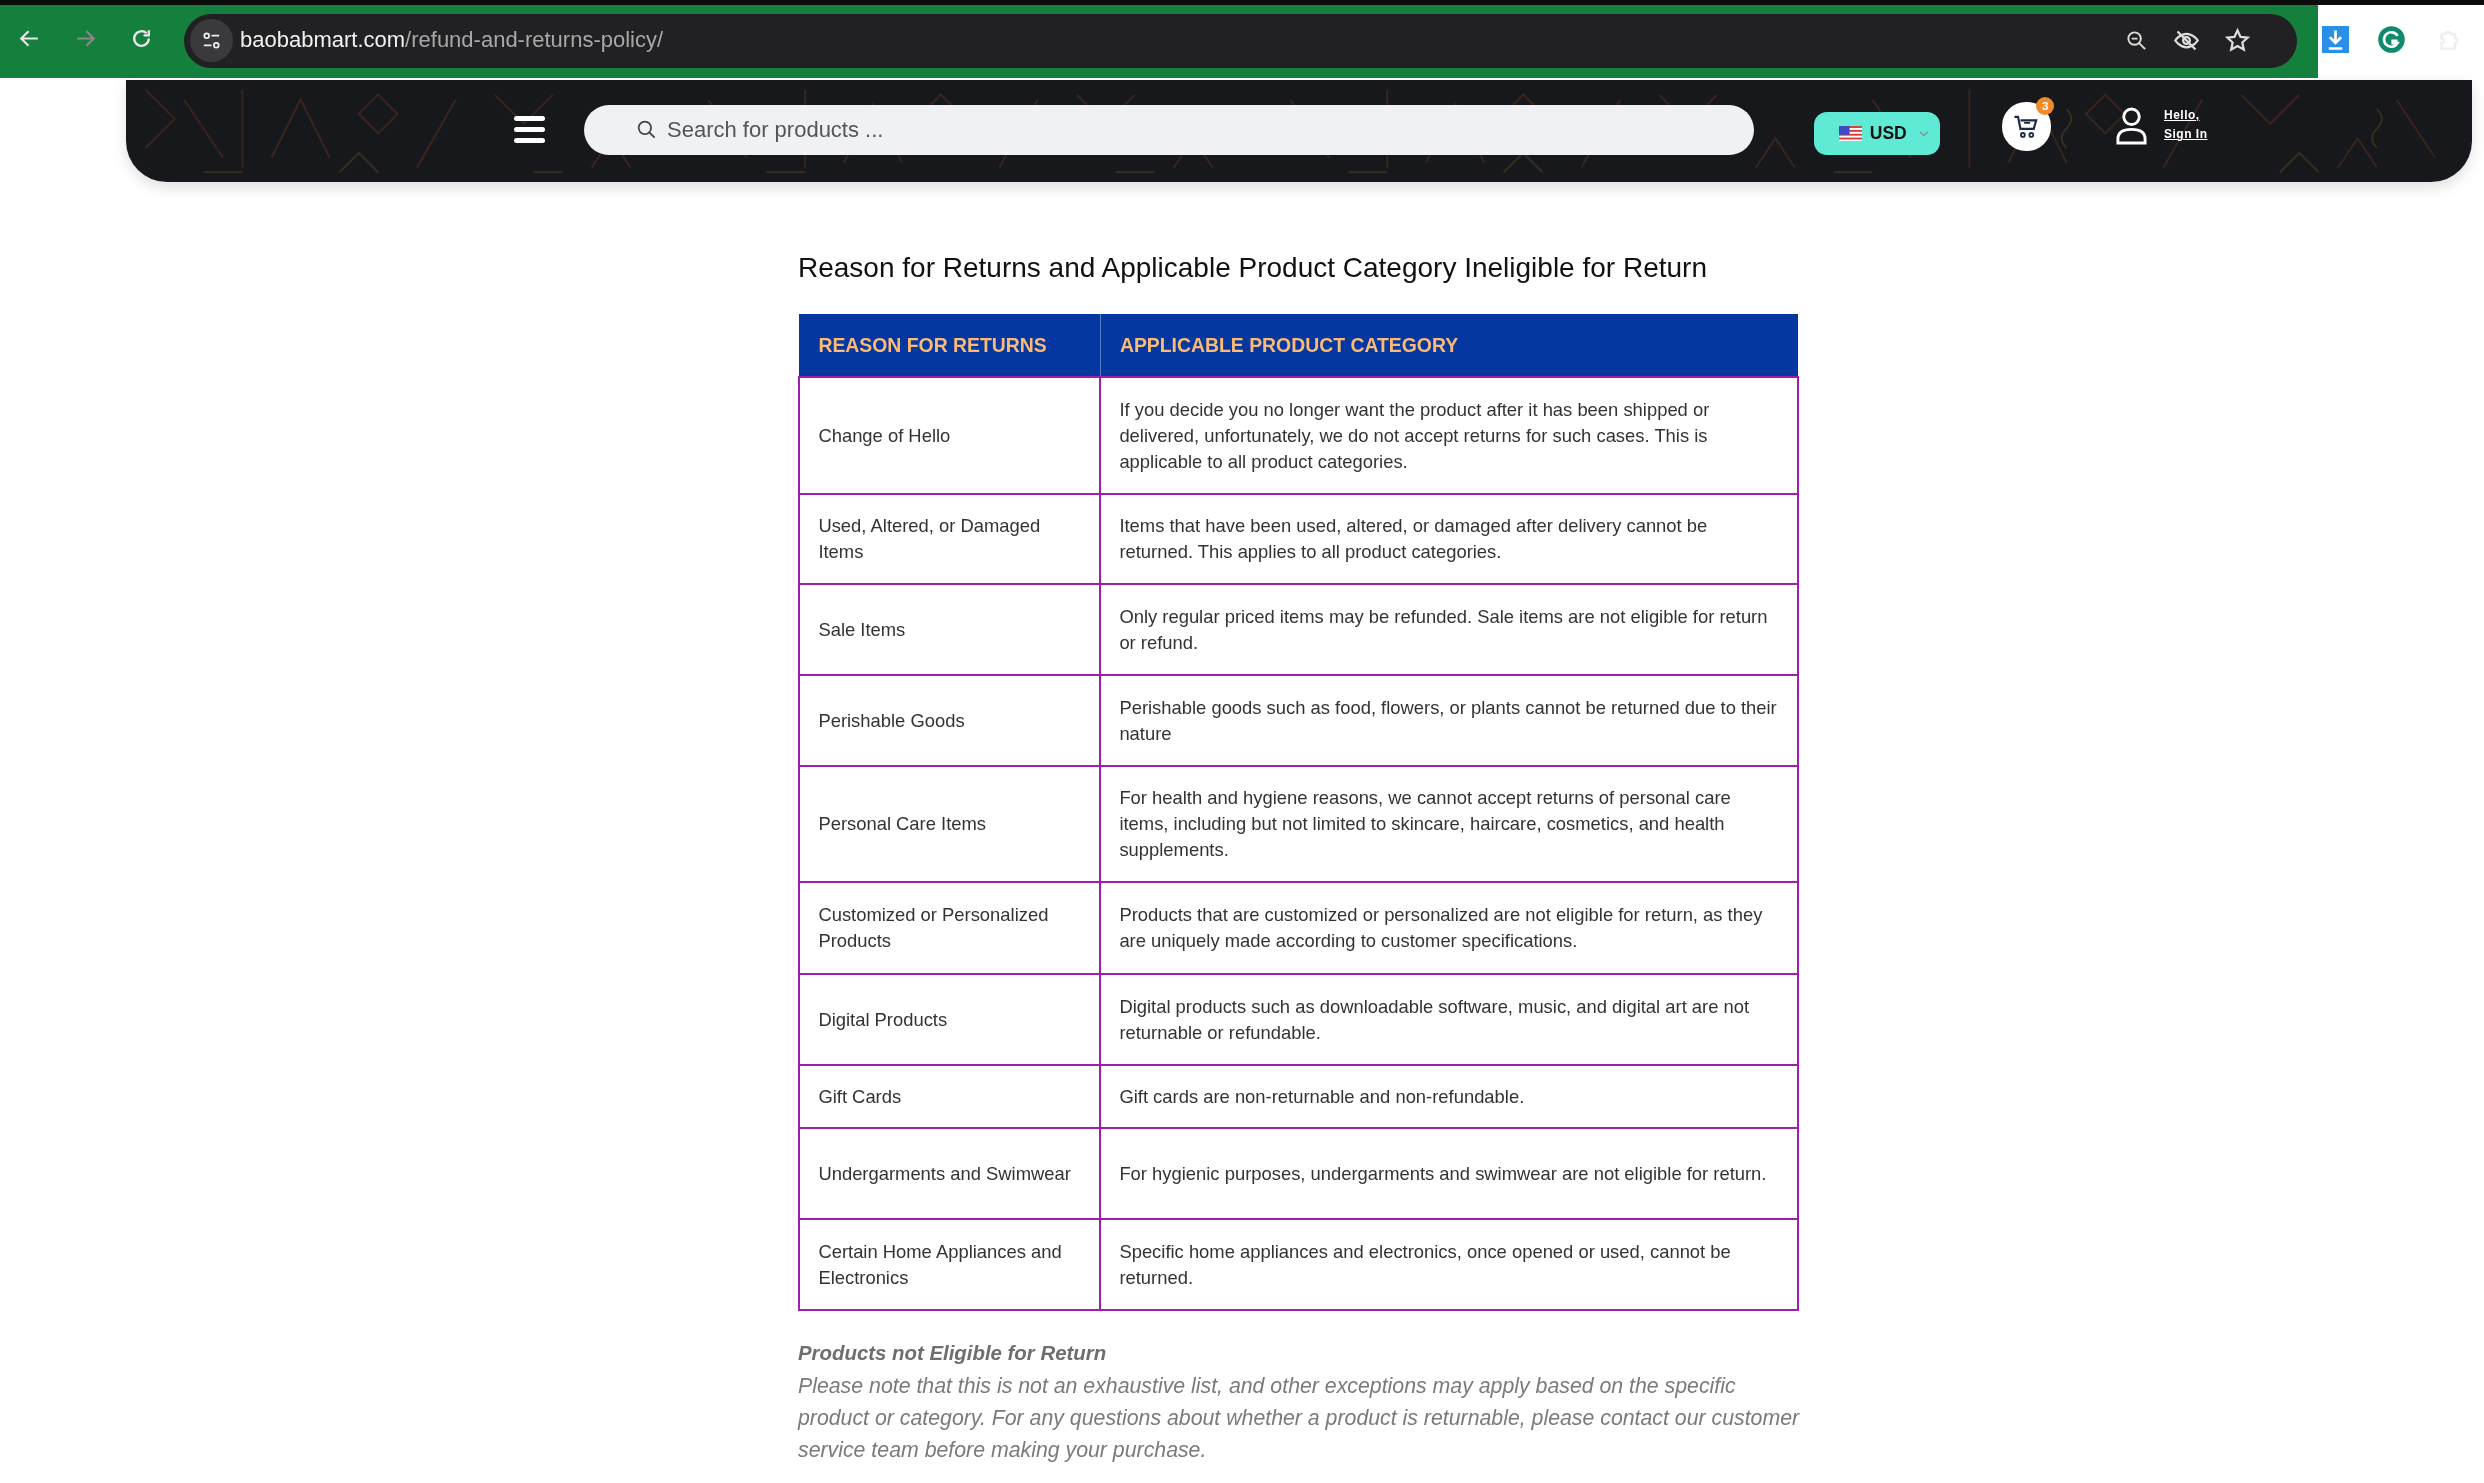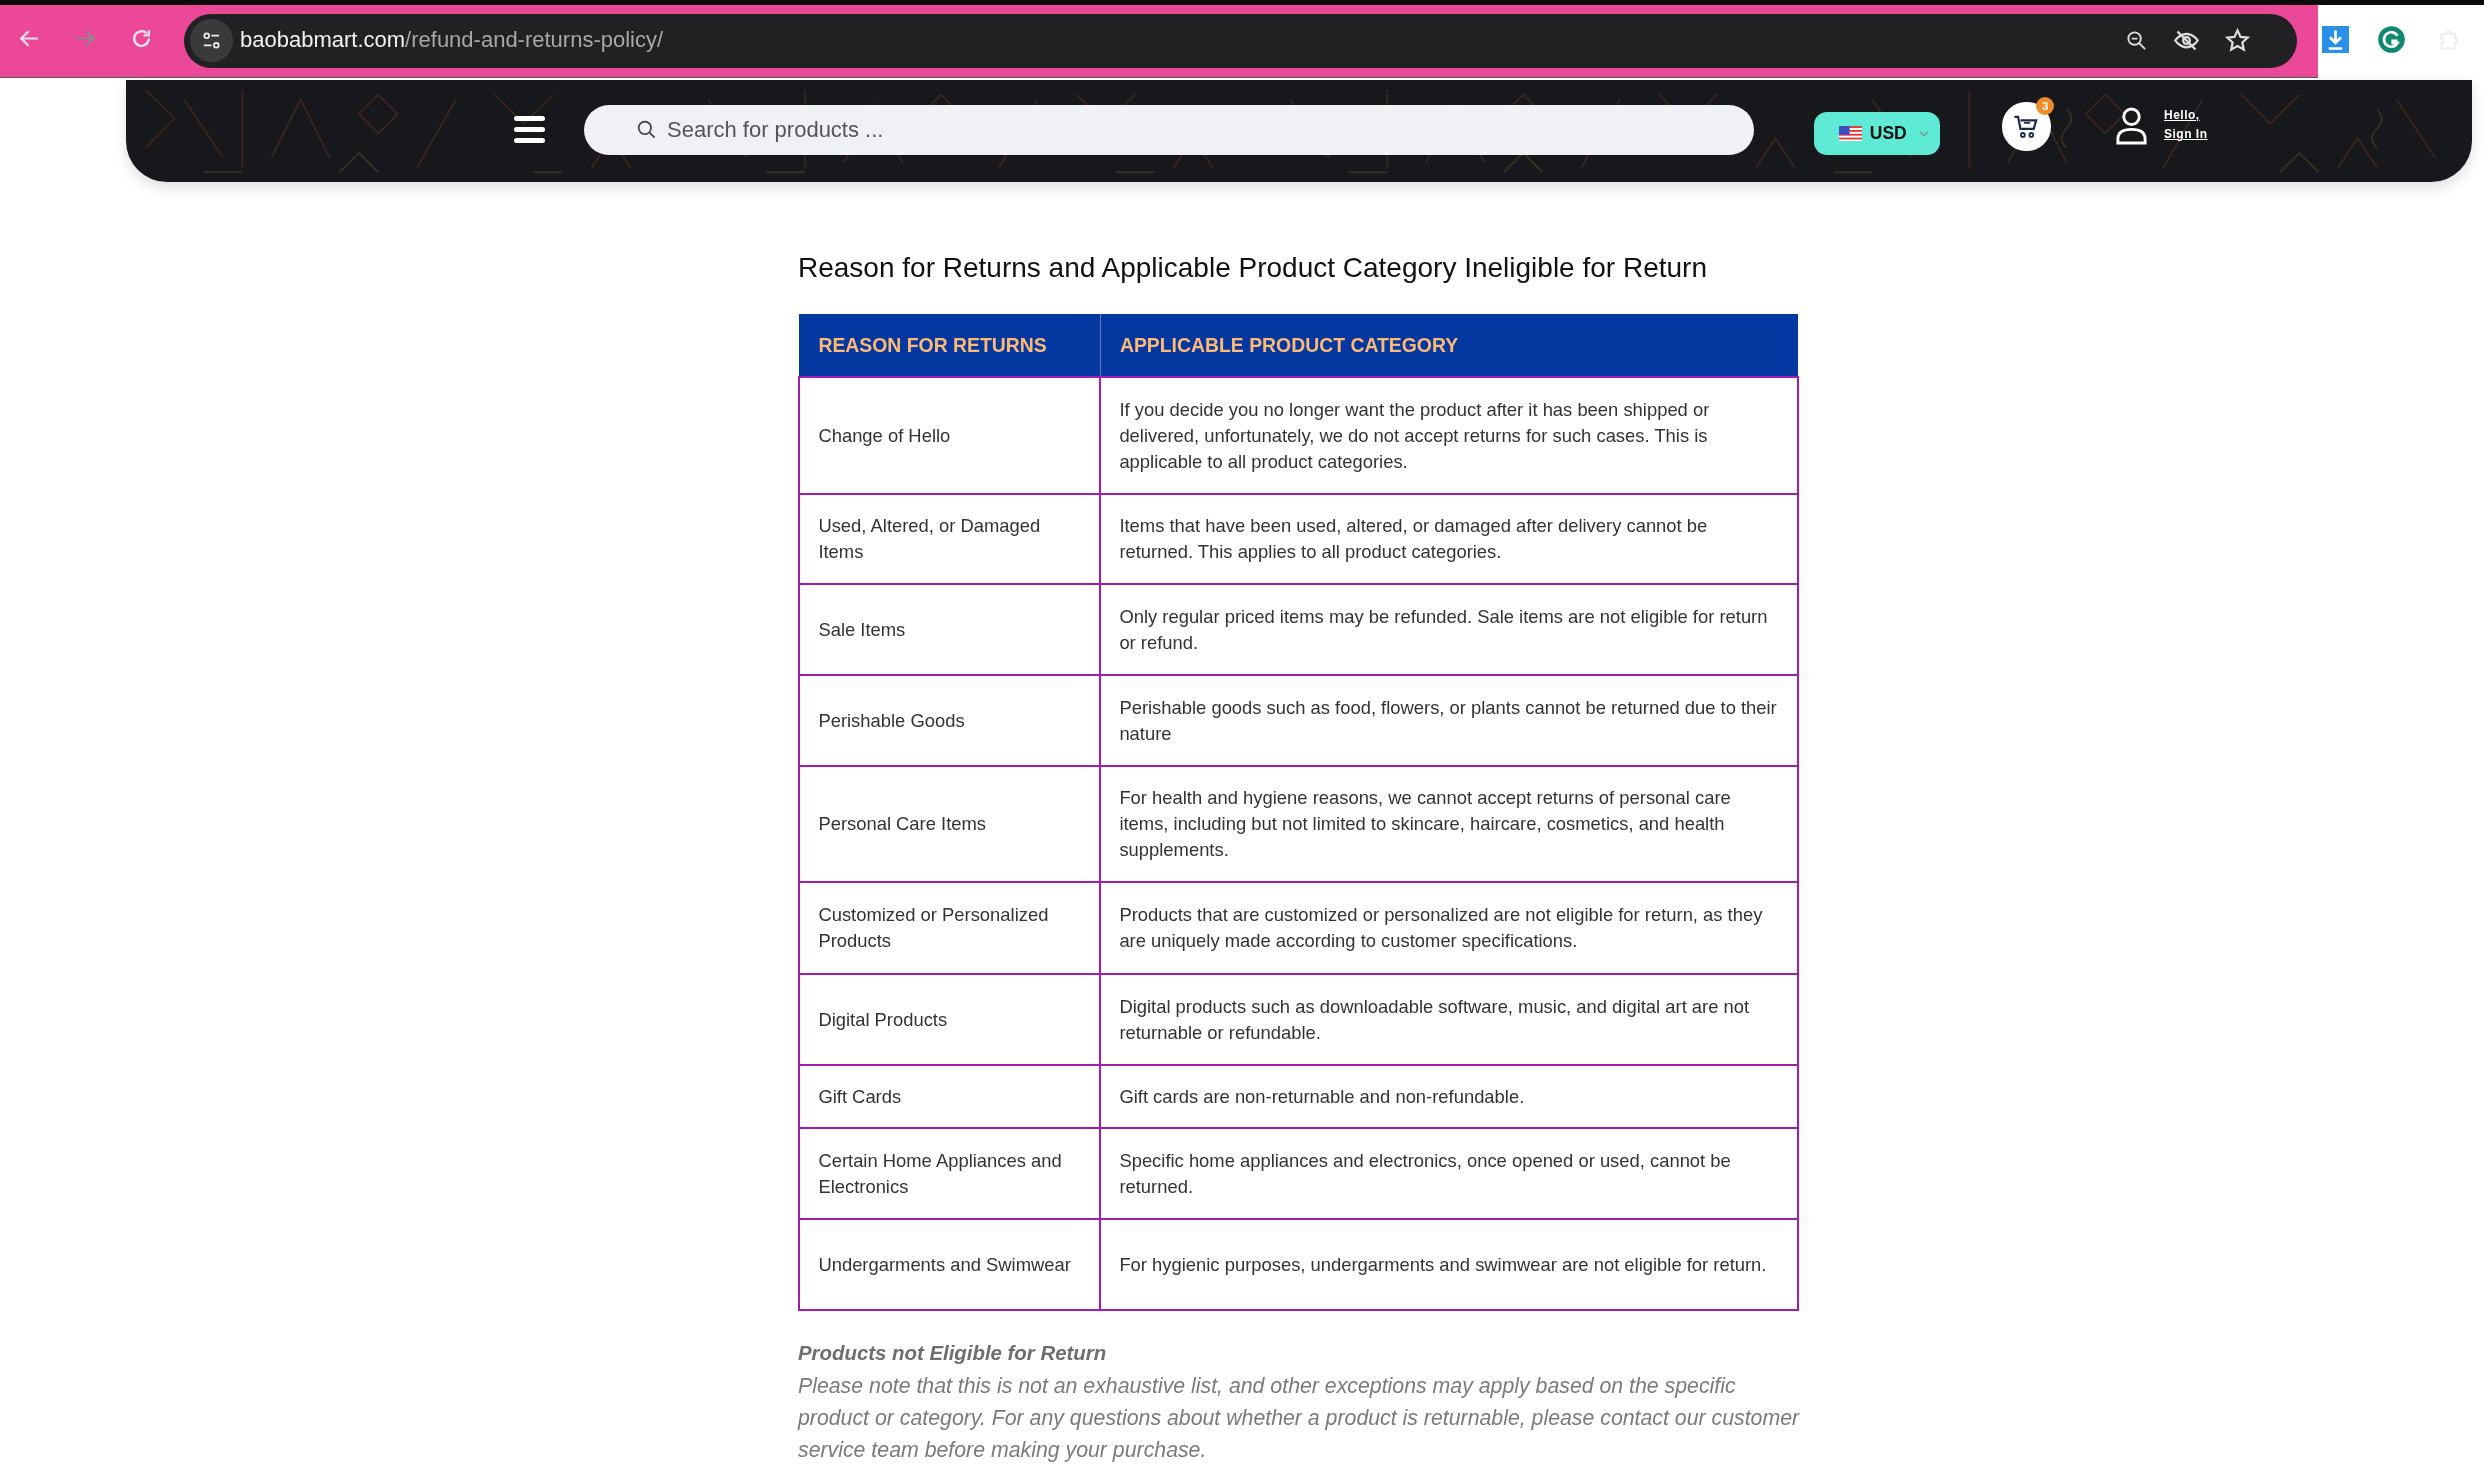--- a/index.html
+++ b/index.html
@@ -1,19 +1,19 @@
 <!DOCTYPE html>
 <html><head>
 <meta charset="utf-8">
 <style>
   * { box-sizing: border-box; margin: 0; padding: 0; }
   html, body { width: 2484px; height: 1484px; overflow: hidden; background: #ffffff; font-family: "Liberation Sans", sans-serif; }
 
   
-  .chrome { position: absolute; left: 0; top: 0; width: 2318px; height: 78px; background: #ec4899; border-bottom: 1.9px solid #5a5a5a; }
+  .chrome { position: absolute; left: 0; top: 0; width: 2318px; height: 78px; background: #15803d; border-bottom: 1.9px solid #5a5a5a; }
   .chrome-top { position: absolute; left: 0; top: 0; width: 2484px; height: 4.9px; background: #0c0c0c; }
   .nav-btn { position: absolute; top: 21.3px; width: 35px; height: 35px; display: flex; align-items: center; justify-content: center; }
   .nav-btn svg { width: 25px; height: 25px; }
   .urlbar { position: absolute; left: 184px; top: 13.6px; width: 2113px; height: 54px; background: #212124; border-radius: 27px; }
   .site-info { position: absolute; left: 5.8px; top: 5.8px; width: 43px; height: 43px; border-radius: 21.3px; background: #3a3a3c; display: flex; align-items: center; justify-content: center; }
   .url-text { position: absolute; left: 56px; top: 13.6px; font-size: 22px; color: #a8a8a8; white-space: nowrap; }
   .url-host { color: #f2f2f2; }
   .url-icon { position: absolute; top: 11.6px; width: 31px; height: 31px; display: flex; align-items: center; justify-content: center; }
   .ext-icon { position: absolute; top: 23px; width: 33px; height: 33px; display: flex; align-items: center; justify-content: center; }
 
@@ -211,25 +211,25 @@
     </tr>
     <tr style="height:91px;">
       <td class="reason">Digital Products</td>
       <td>Digital products such as downloadable software, music, and digital art are not returnable or refundable.</td>
     </tr>
     <tr style="height:63px;">
       <td class="reason">Gift Cards</td>
       <td>Gift cards are non-returnable and non-refundable.</td>
     </tr>
     <tr style="height:91px;">
+      <td class="reason">Undergarments and Swimwear</td>
+      <td>For hygienic purposes, undergarments and swimwear are not eligible for return.</td>
+    </tr>
+    <tr style="height:91px;">
       <td class="reason">Certain Home Appliances and Electronics</td>
       <td>Specific home appliances and electronics, once opened or used, cannot be returned.</td>
     </tr>
-    <tr style="height:91px;">
-      <td class="reason">Undergarments and Swimwear</td>
-      <td>For hygienic purposes, undergarments and swimwear are not eligible for return.</td>
-    </tr>
   </tbody>
 </table>
 
 <div class="note-title">Products not Eligible for Return</div>
 <p class="note-body">Please note that this is not an exhaustive list, and other exceptions may apply based on the specific product or category. For any questions about whether a product is returnable, please contact our customer service team before making your purchase.</p>
 
 
 </body></html>

